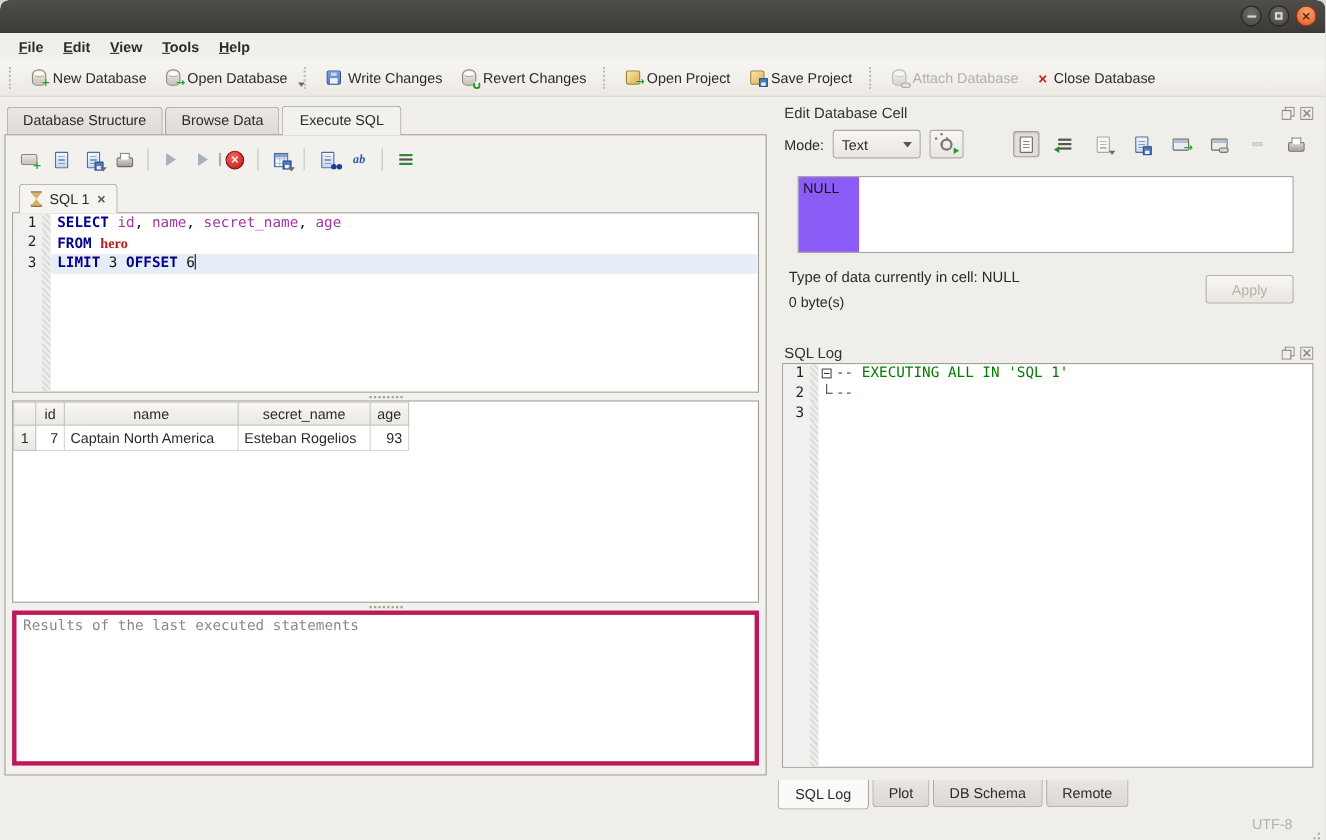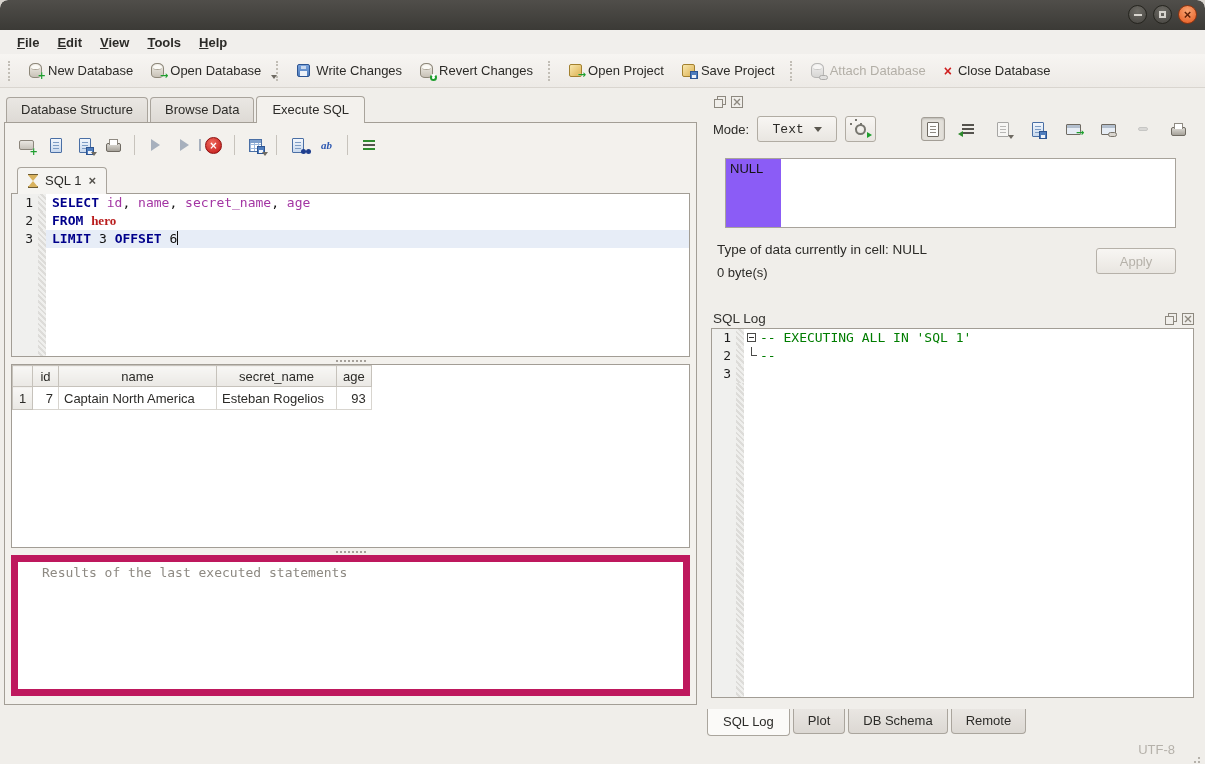--- a/index.html
+++ b/index.html
@@ -143,33 +143,33 @@
   
   .grid-pane { border:1px solid #a29d95; background:#fff; height:184px; overflow:hidden; }
   .grid { border-collapse:collapse; font-size:13px; }
   .grid th { font-weight:normal; background:linear-gradient(#f8f7f5,#eae8e4); border:1px solid #c6c2bb;
              height:21px; padding:0 6px; text-align:center; }
   .grid td { border:1px solid #d8d5cf; height:23px; padding:0 5px; background:#fff; }
   .grid td.rn { background:linear-gradient(#f8f7f5,#eae8e4); border:1px solid #c6c2bb; text-align:center; }
   .col-num { text-align:right; }
 
   
-  .msg-pane { border:7px solid #be185d; background:#fff; flex:1; margin-bottom:2px; padding:3px 24px;
+  .msg-pane { border:4px solid #be185d; background:#fff; flex:1; margin-bottom:2px; padding:3px 6px;
               font-family:"DejaVu Sans Mono",monospace; color:#8d8982; }
 
   
   .dock-header { display:flex; align-items:center; padding:3px 2px 2px 8px; }
   .dock-title { flex:1; font-size:13.5px; color:#33322f; }
   .dock-icons { display:flex; gap:4px; }
   .dock-ic { width:13px; height:13px; display:flex; align-items:center; justify-content:center; }
 
   .row-mode { display:flex; align-items:center; gap:8px; margin:6px 2px 0 8px; }
   .combo { height:26px; border:1px solid #b1aca3; border-radius:3px;
            background:linear-gradient(#f8f6f3,#e9e6e1); display:flex; align-items:center;
-           justify-content:center; padding:0 7px; gap:10px;font-family:Liberation Mono, monospace; }
+           justify-content:space-between; padding:0 7px; gap:10px; }
   .caret { border-left:4px solid transparent; border-right:4px solid transparent; border-top:5px solid #5a574f; }
   .btn-sq { width:31px; height:26px; border:1px solid #b1aca3; border-radius:3px;
             background:linear-gradient(#f8f6f3,#e9e6e1); display:flex; align-items:center; justify-content:center;
             position:relative; }
   .i-gear { width:11px; height:11px; border:2px solid #77766f; border-radius:50%; position:relative; }
   .i-gear::before { content:""; position:absolute; left:2px; top:2px; width:3px; height:3px;
                     border-radius:50%; background:#f3f1ed; }
   .i-gear-dots { position:absolute; left:9px; top:2px; width:2px; height:2px; background:#77766f;
                  box-shadow:0 9px 0 #77766f, -5px 4px 0 #77766f, 5px 4px 0 #77766f; }
   .badge-tri { position:absolute; right:3px; bottom:3px; border-top:3px solid transparent;
@@ -422,20 +422,21 @@
 
         <div class="msg-pane">Results of the last executed statements</div>
       </div>
     </div>
 
     <div class="v-splitter"></div>
 
     <div class="right-panel">
 
       <div class="dock-header">
+        <span class="dock-title">Edit Database Cell</span>
         <span class="dock-icons">
           <span class="dock-ic">
             <svg width="12" height="12">
                 <rect x="3.5" y="0.5" width="8" height="8" fill="none" stroke="#8d887f"></rect>
                 <rect x="0.5" y="3.5" width="8" height="8" fill="#f0eeea" stroke="#8d887f"></rect>
               </svg>
           </span>
           <span class="dock-ic">
             <svg width="12" height="12">
                 <rect x="0.5" y="0.5" width="11" height="11" fill="none" stroke="#8d887f"></rect>

